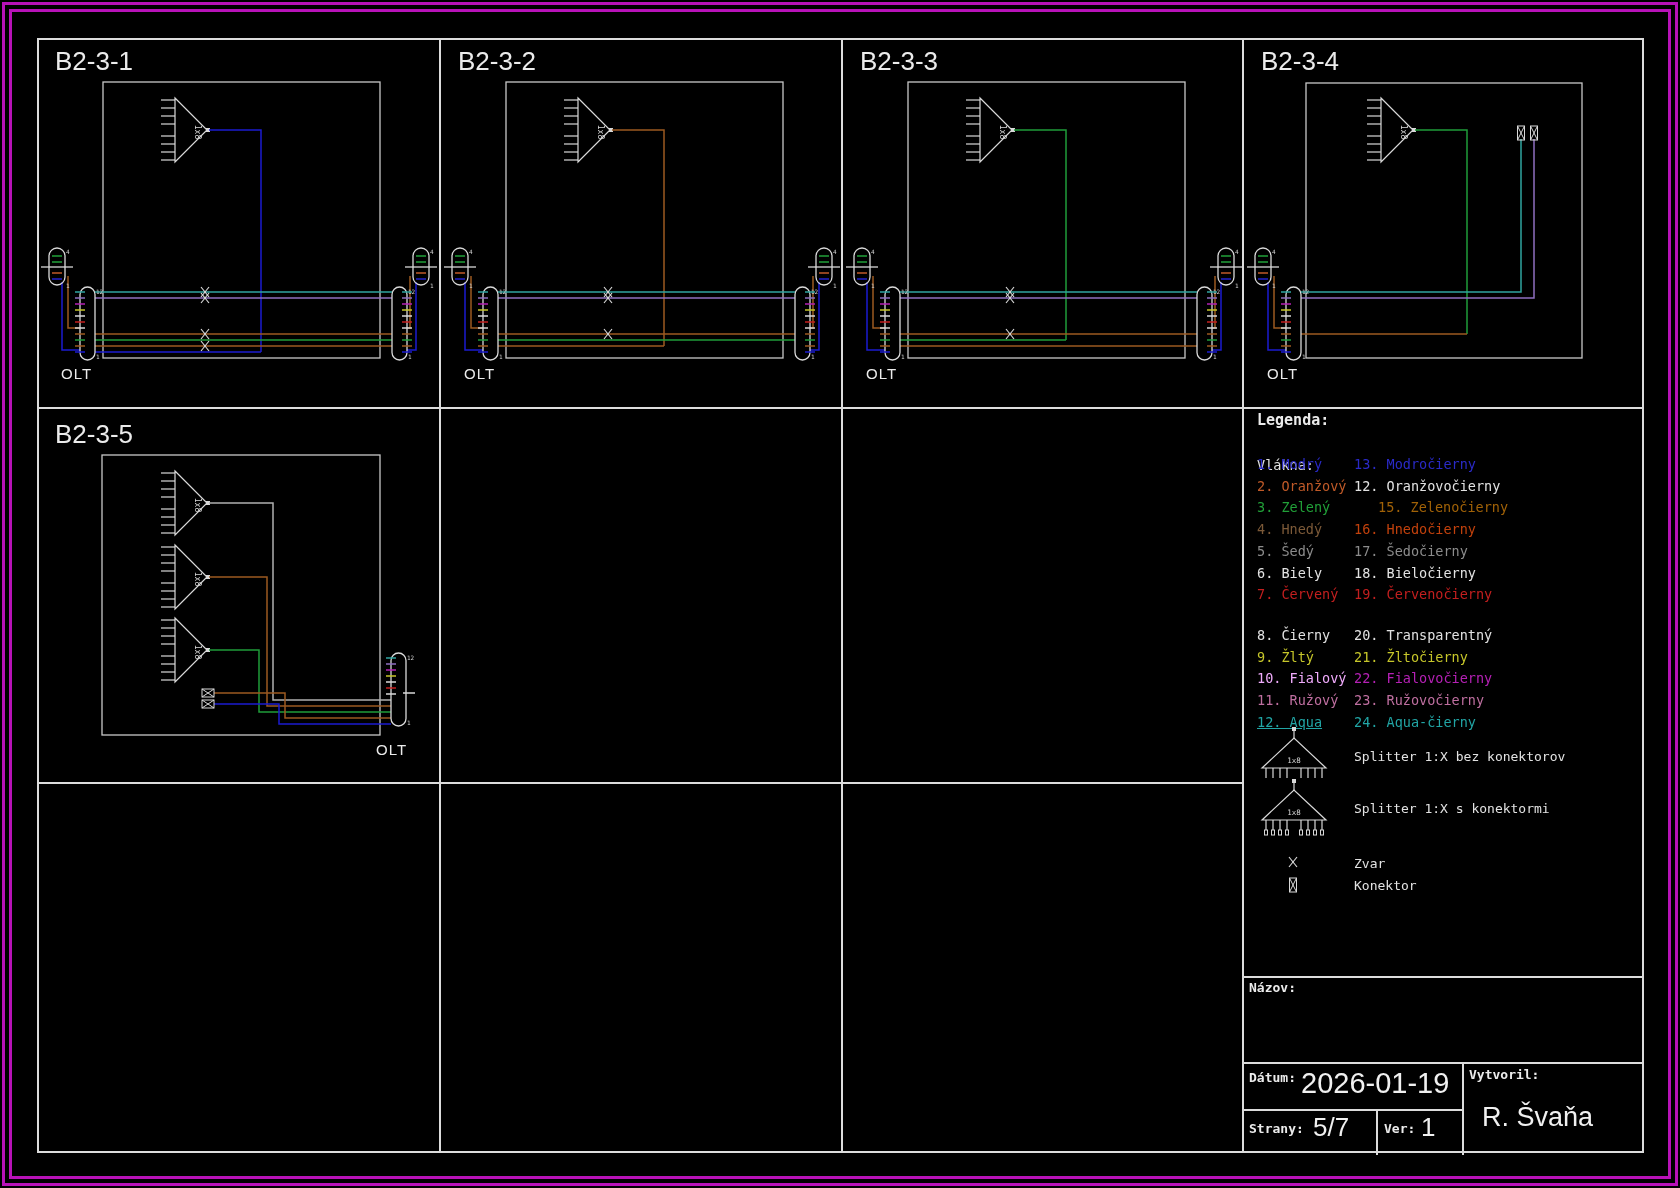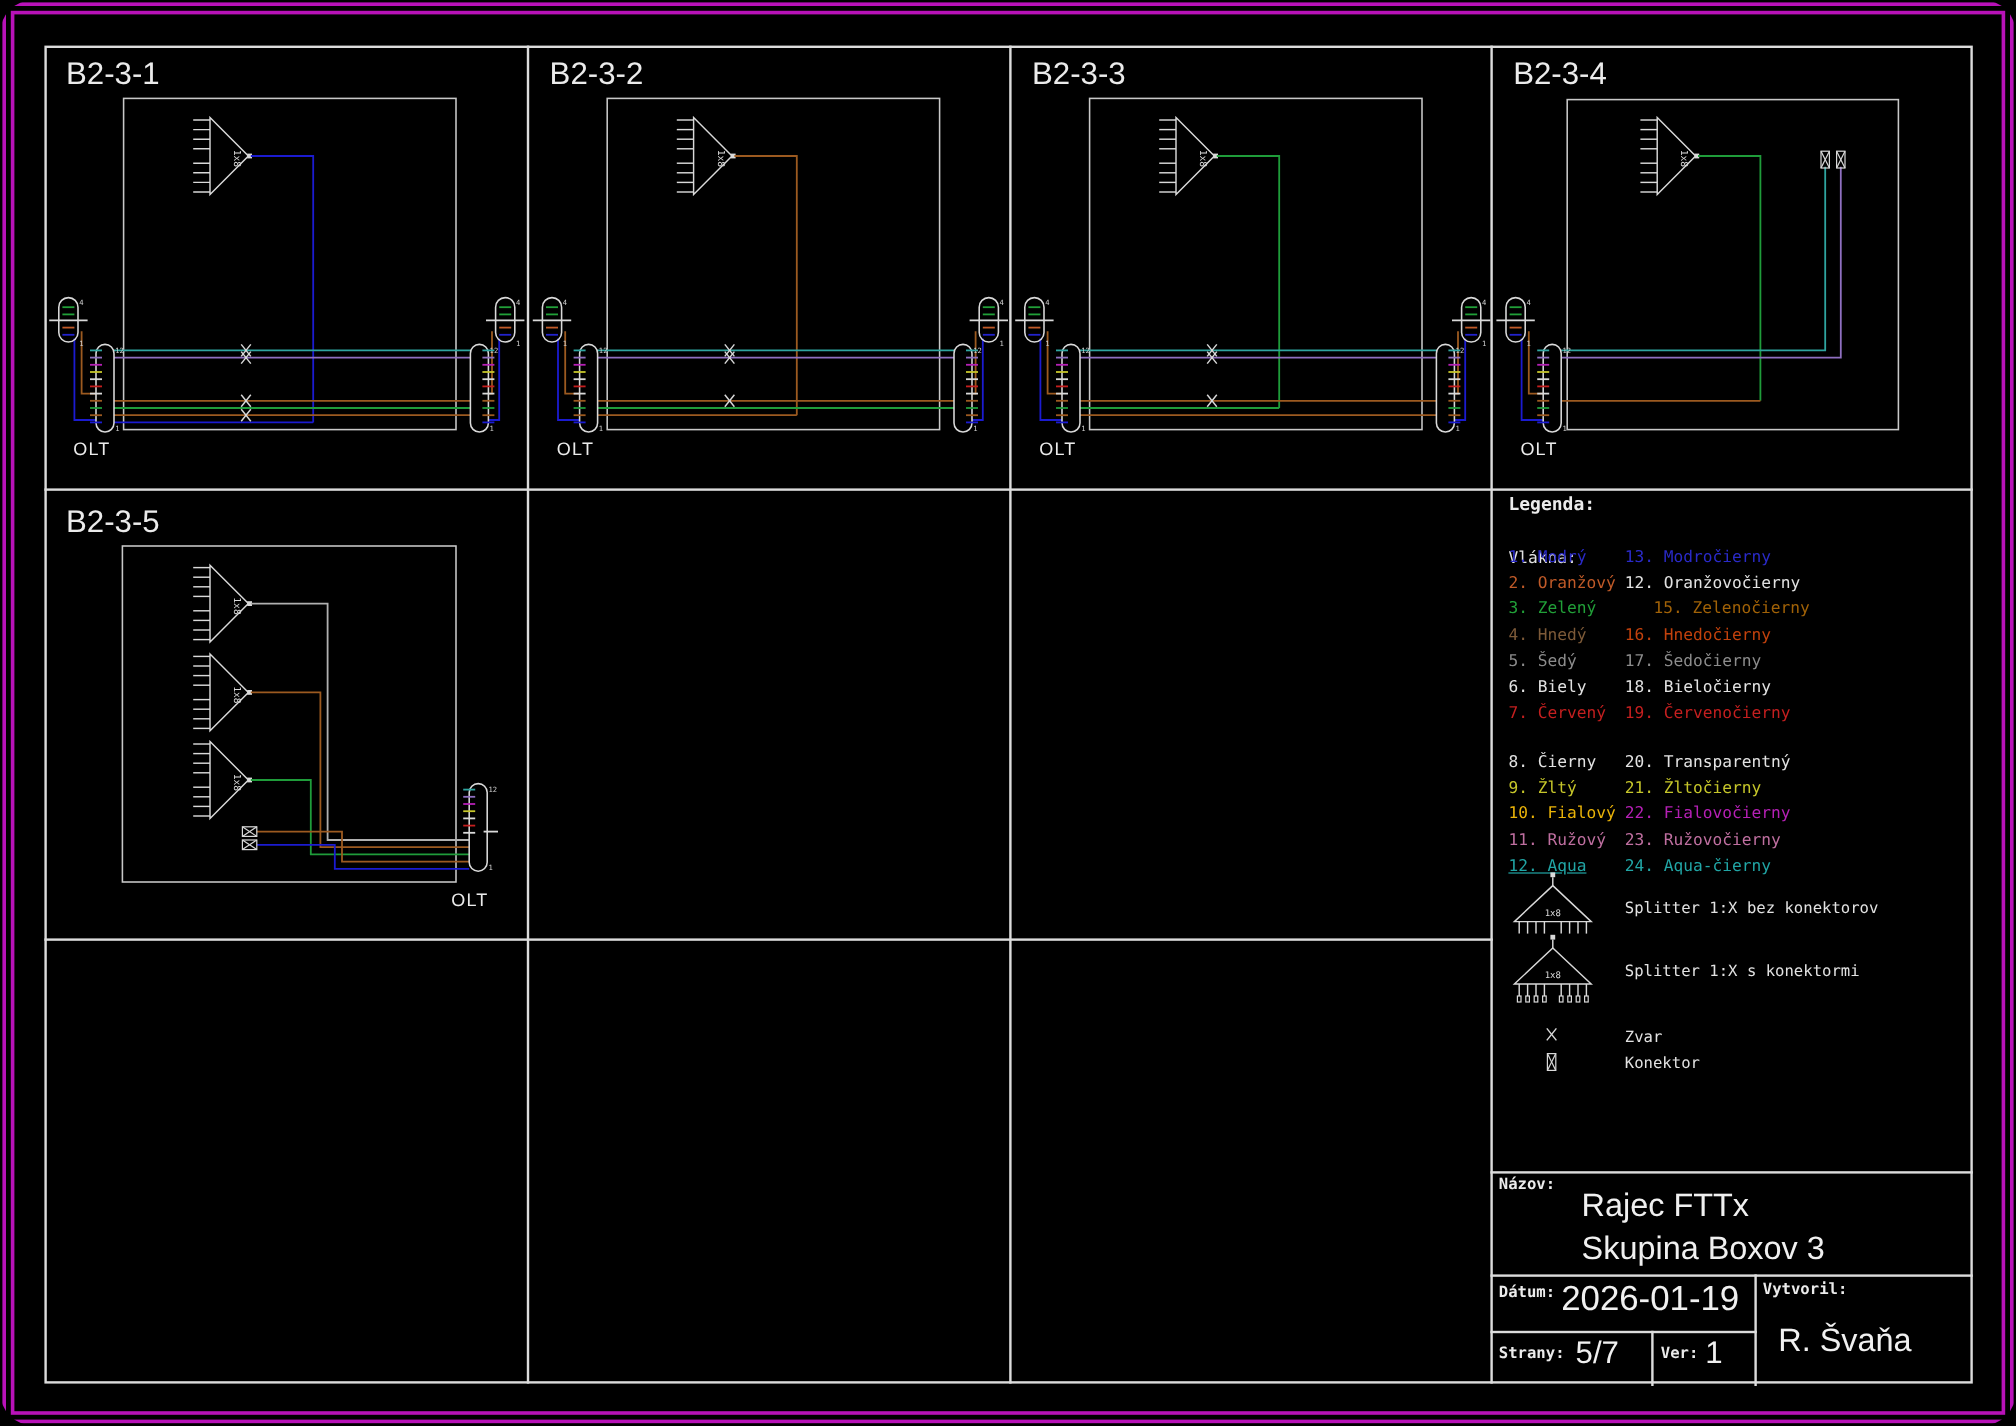--- a/index.html
+++ b/index.html
@@ -1,17 +1,17 @@
 <!DOCTYPE html>
 <html><head>
 <meta charset="utf-8">
 <style>
   html,body { margin:0; padding:0; background:#000; }
   .sheet { position:relative; width:1680px; height:1188px; background:#000; overflow:hidden;
-           font-family:"DejaVu Sans Mono", monospace;border-radius:28px; }
+           font-family:"DejaVu Sans Mono", monospace; }
   .mborder { position:absolute; border:3px solid #b812b8; pointer-events:none; }
   .b1 { inset:2px; }
   .b2 { inset:9px; }
   .gline { position:absolute; background:#dcdcdc; }
   .frame { position:absolute; left:37px; top:38px; width:1607px; height:1115px;
            border:2px solid #dcdcdc; box-sizing:border-box; }
   svg.panel { position:absolute; overflow:visible; }
   .ptitle { font:26px "Liberation Sans", sans-serif; fill:#ebebeb; }
   .olt    { font:15px "Liberation Sans", sans-serif; fill:#ebebeb; letter-spacing:1px; }
   .ltext  { font:13px "DejaVu Sans Mono", monospace; fill:#e2e2e2; }
@@ -277,41 +277,37 @@
   <div class="fibers">
     <div class="lrow"><span class="c1" style="color: rgb(42, 42, 200);">1. Modrý</span><span class="c2" style="color: rgb(42, 42, 200);">13. Modročierny</span></div>
     <div class="lrow"><span class="c1" style="color: rgb(192, 90, 40);">2. Oranžový</span><span class="c2" style="color: rgb(226, 226, 226);">12. Oranžovočierny</span></div>
     <div class="lrow"><span class="c1" style="color: rgb(33, 160, 56);">3. Zelený</span><span class="c2" style="color: #a16207; margin-left: 24px;">15. Zelenočierny</span></div>
     <div class="lrow"><span class="c1" style="color: rgb(125, 90, 56);">4. Hnedý</span><span class="c2" style="color: #c2410c;">16. Hnedočierny</span></div>
     <div class="lrow"><span class="c1" style="color: rgb(140, 140, 140);">5. Šedý</span><span class="c2" style="color: rgb(140, 140, 140);">17. Šedočierny</span></div>
     <div class="lrow"><span class="c1" style="color: rgb(226, 226, 226);">6. Biely</span><span class="c2" style="color: rgb(226, 226, 226);">18. Bieločierny</span></div>
     <div class="lrow"><span class="c1" style="color: rgb(196, 31, 31);">7. Červený</span><span class="c2" style="color: rgb(196, 31, 31);">19. Červenočierny</span></div>
     <div class="lrow"><span class="c1" style="color: rgb(226, 226, 226); margin-top: 19px;">8. Čierny</span><span class="c2" style="color: rgb(226, 226, 226);">20. Transparentný</span></div>
     <div class="lrow"><span class="c1" style="color: rgb(198, 198, 42);">9. Žltý</span><span class="c2" style="color: rgb(198, 198, 42);">21. Žltočierny</span></div>
-    <div class="lrow"><span class="c1" style="color: #eab308;">10. Fialový</span><span class="c2" style="color: rgb(181, 32, 181);">22. Fialovočierny</span></div>
+    <div class="lrow"><span class="c1" style="color: #f0abfc;">10. Fialový</span><span class="c2" style="color: rgb(181, 32, 181);">22. Fialovočierny</span></div>
     <div class="lrow"><span class="c1" style="color: rgb(191, 111, 160);">11. Ružový</span><span class="c2" style="color: rgb(191, 111, 160);">23. Ružovočierny</span></div>
     <div class="lrow"><span class="c1" style="color: rgb(33, 165, 165); text-decoration: underline;">12. Aqua</span><span class="c2" style="color: rgb(33, 165, 165);">24. Aqua-čierny</span></div>
   </div>
 
   <svg class="panel" style="left:1244px;top:409px" width="400" height="568">
     <use href="#splitUp" x="50" y="359"></use>
     <text class="ltext" x="110" y="352">Splitter 1:X bez konektorov</text>
     <use href="#splitUpC" x="50" y="411"></use>
     <text class="ltext" x="110" y="404">Splitter 1:X s konektormi</text>
     <use href="#splice" x="49" y="453"></use>
     <text class="ltext" x="110" y="459">Zvar</text>
     <use href="#connV" x="49" y="476"></use>
     <text class="ltext" x="110" y="481">Konektor</text>
   </svg>
 
   <div class="tb-label" style="left:1249px;top:980px">Názov:</div>
-  <div class="tb-big name-lines">
-    <div>Rajec FTTx</div>
-    <div>Skupina Boxov 3</div>
-  </div>
   <div class="tb-label" style="left:1249px;top:1070px">Dátum:</div>
   <div class="tb-big date-val">2026-01-19</div>
   <div class="tb-label" style="left:1469px;top:1067px">Vytvoril:</div>
   <div class="tb-big author-val">R. Švaňa</div>
   <div class="tb-label" style="left:1249px;top:1121px">Strany:</div>
   <div class="tb-big pages-val">5/7</div>
   <div class="tb-label" style="left:1384px;top:1121px">Ver:</div>
   <div class="tb-big ver-val">1</div>
 
 </div>

